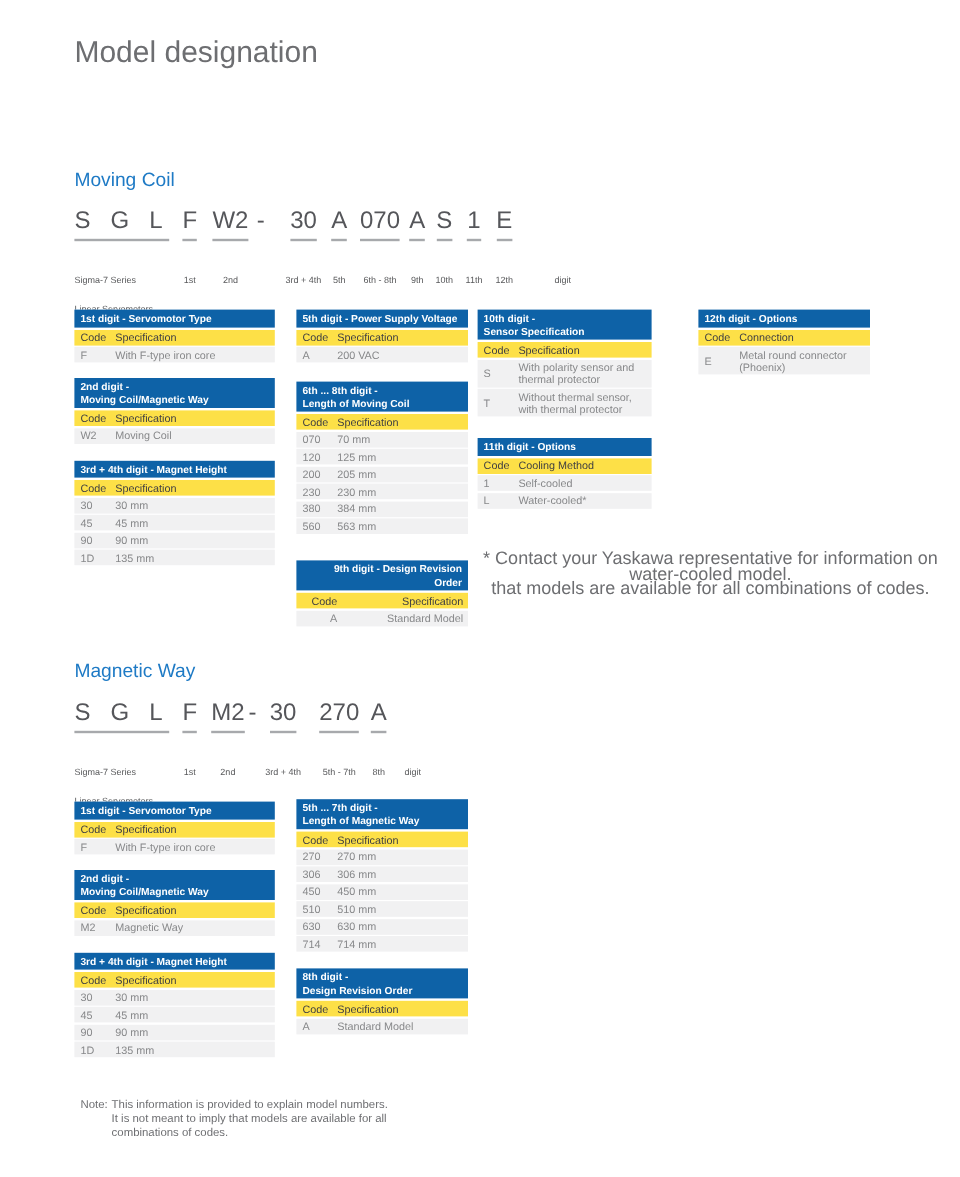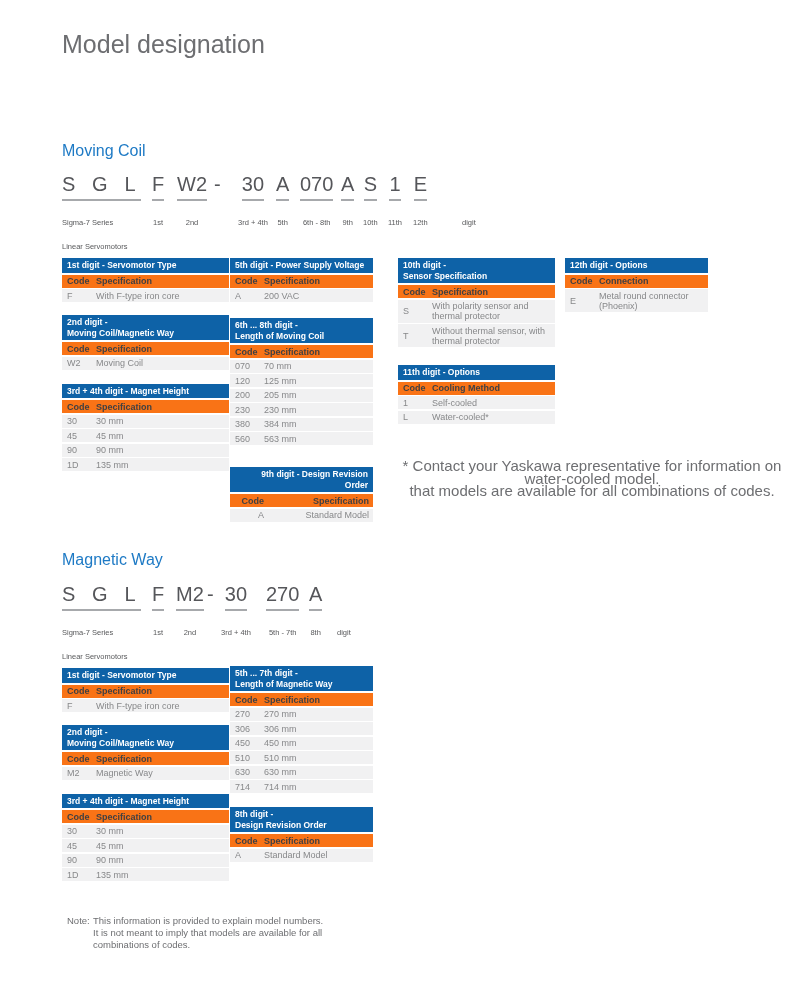--- a/index.html
+++ b/index.html
@@ -10,31 +10,31 @@
   .page-subtitle{position:absolute;left:62px;top:86px;font-size:20px;font-weight:400;color:#1e7ac5;}
   .section-heading{position:absolute;font-size:16px;font-weight:400;color:#1e7ac5;}
 
   
   .code-group{position:absolute;display:flex;flex-direction:column;align-items:center;gap:14px;}
   .code-group.left{align-items:flex-start;}
   .code-text{font-size:20px;line-height:22px;min-height:22px;color:#55565a;
              padding-bottom:4px;border-bottom:2px solid #a7a9ac;white-space:nowrap;}
   .code-group.no-line .code-text{border-bottom-color:transparent;}
   .code-group.spread .code-text{letter-spacing:0.28em;}
-  .code-label{font-size:7.5px;line-height:9.5px;color:#58595b;margin-top:3px;white-space:nowrap;}
+  .code-label{font-size:7.5px;line-height:9.5px;color:#58595b;margin-top:14px;white-space:nowrap;}
 
   
   .tbl-col{position:absolute;}
   .tbl{background:#fff;}
   .tbl + .tbl{margin-top:13px;}
-  .w141{width:167px;} .w143{width:143px;} .w145{width:157px;}
+  .w141{width:167px;} .w143{width:143px;margin-left:17px;} .w145{width:145px;}
   .tbl-band{background:#0e62a7;color:#fff;font-weight:700;font-size:8.5px;padding:2px 5px;}
   .band-line{display:block;line-height:10.5px;white-space:nowrap;}
   .tbl-cols,.tbl-row{display:flex;font-size:9px;padding:1.5px 4px 1.5px 5px;line-height:10px;}
-  .tbl-cols{background:#f97316;color:#414042;font-weight:700;margin-top:2px;}
+  .tbl-cols{background:#fde047;color:#414042;font-weight:400;margin-top:2px;}
   .tbl-row{background:#f1f1f2;color:#87888a;margin-top:1.5px;}
   .c-code{width:29px;flex-shrink:0;}
   .c-spec{flex:1;}
   .mt16{margin-top:16px !important;} .mt22{margin-top:22px !important;text-align:right;}
   .mt18{margin-top:18px !important;} .mt14{margin-top:14px !important;}
 
   .note-block{position:absolute;font-size:15px;line-height:12.7px;color:#6d6e71;text-align:center;}
   .bottom-note{position:absolute;display:flex;font-size:9.5px;line-height:12px;color:#6d6e71;}
   .bottom-note .note-label{width:26px;flex-shrink:0;}
 </style>

